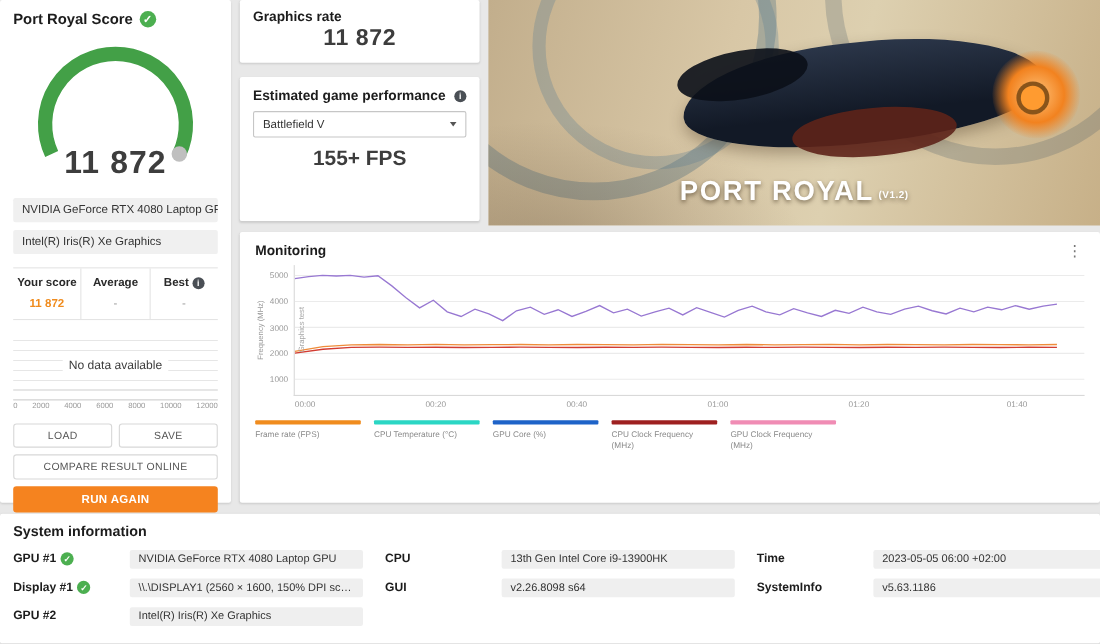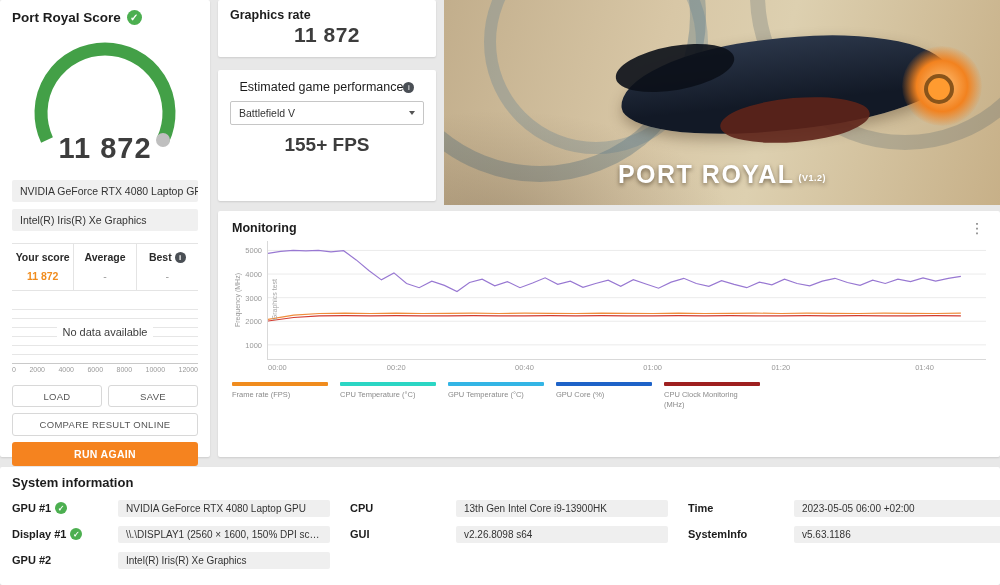--- a/index.html
+++ b/index.html
@@ -39,21 +39,21 @@
        color:#555;letter-spacing:.3px}
   .btn.wide{width:100%;margin-top:6px;height:23px;flex:none}
   .btn-orange{width:100%;margin-top:6px;height:24px;background:#f5831f;border:none;border-radius:3px;
               color:#fff;font-weight:bold;font-size:10.5px;letter-spacing:.3px}
 
   
   #gscore-card{left:218px;top:0;width:218px;height:57px;padding:8px 12px;box-sizing:border-box}
   .gs-label{font-size:12.5px;font-weight:bold;color:#1c1c1c}
   .gs-value{text-align:center;font-size:21px;font-weight:bold;color:#3d3d3d;margin-top:1px;letter-spacing:.5px}
   #game-card{left:218px;top:70px;width:218px;height:131px;padding:10px 12px;box-sizing:border-box}
-  .gc-title{display:flex;align-items:center;justify-content:center;font-size:12.5px;font-weight:normal;color:#1c1c1c}
+  .gc-title{display:flex;align-items:center;justify-content:space-between;font-size:12.5px;font-weight:bold;color:#1c1c1c}
   .select{margin-top:7px;height:22px;border:1px solid #c6c6c6;border-radius:2px;display:flex;align-items:center;
           justify-content:space-between;padding:0 8px;font-size:10.5px;color:#333;background:#fff;cursor:pointer}
   .caret{width:0;height:0;border-left:3.5px solid transparent;border-right:3.5px solid transparent;border-top:4px solid #555}
   .fps{text-align:center;font-size:19px;font-weight:bold;color:#3d3d3d;margin-top:9px}
 
   
   #hero{position:absolute;left:444px;top:0;width:556px;height:205px;overflow:hidden;
         background:linear-gradient(105deg,#c2ae8c 0%,#d8c7a6 38%,#ddd0b0 58%,#c7b088 100%)}
   #hero::after{content:"";position:absolute;inset:0;
         background:radial-gradient(60% 80% at 10% 110%,rgba(80,60,40,.28),transparent 70%)}
@@ -242,30 +242,30 @@
   <div class="legend">
       <div class="lg-item">
         <span class="lg-bar" style="background: rgb(240, 140, 30);"></span>
         <span class="lg-lbl">Frame rate (FPS)</span>
       </div>
       <div class="lg-item">
         <span class="lg-bar" style="background: rgb(43, 214, 196);"></span>
         <span class="lg-lbl">CPU Temperature (°C)</span>
       </div>
       <div class="lg-item">
-        <span class="lg-bar" style="background: rgb(51, 181, 229);"></span>
-        <span class="lg-lbl">GPU Temperature (°C)</span>
-      </div>
-      <div class="lg-item">
         <span class="lg-bar" style="background: rgb(30, 99, 200);"></span>
         <span class="lg-lbl">GPU Core (%)</span>
       </div>
       <div class="lg-item">
         <span class="lg-bar" style="background: rgb(158, 32, 32);"></span>
-        <span class="lg-lbl">CPU Clock Monitoring (MHz)</span>
+        <span class="lg-lbl">CPU Clock Frequency (MHz)</span>
+      </div>
+      <div class="lg-item">
+        <span class="lg-bar" style="background: rgb(240, 140, 180);"></span>
+        <span class="lg-lbl">GPU Clock Frequency (MHz)</span>
       </div>
     </div>
 </section>
 
 <section class="card" id="sysinfo-card">
   <div class="si-title">System information</div>
   <div class="si-grid">
     <div class="si-group">
         <div class="si-row">
           <span class="si-label">GPU #1<span class="check sm">✓</span></span>

